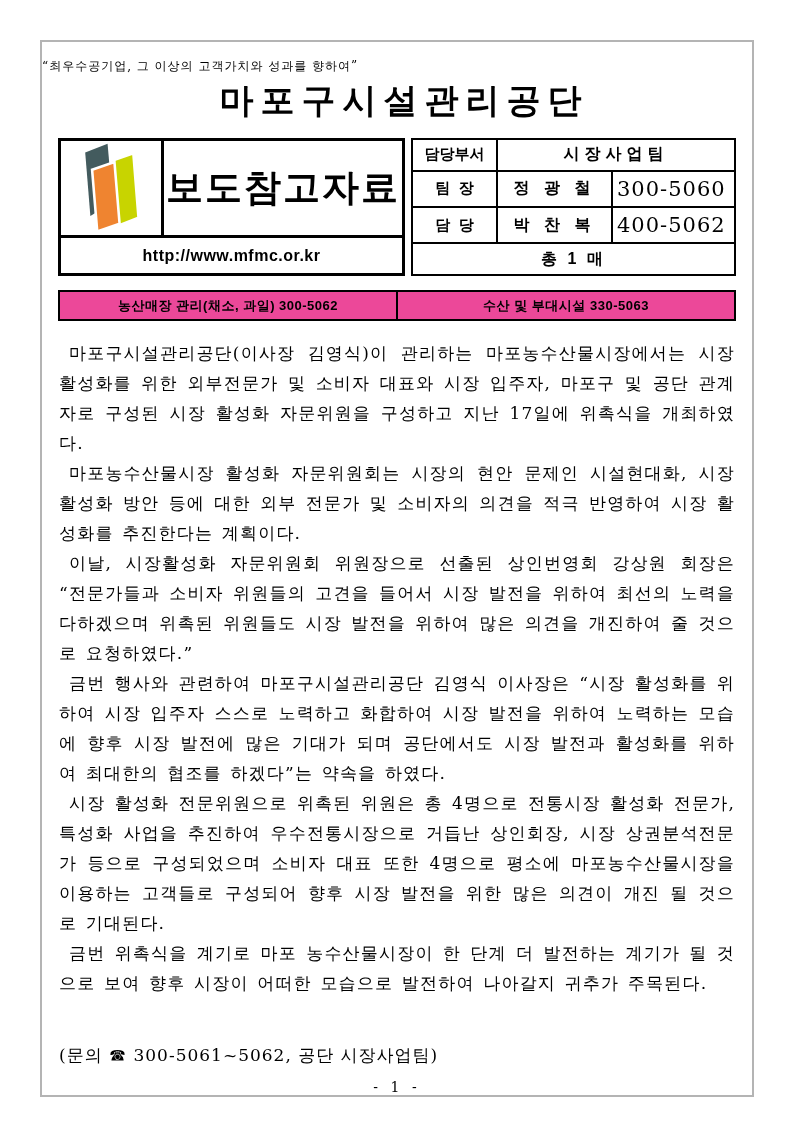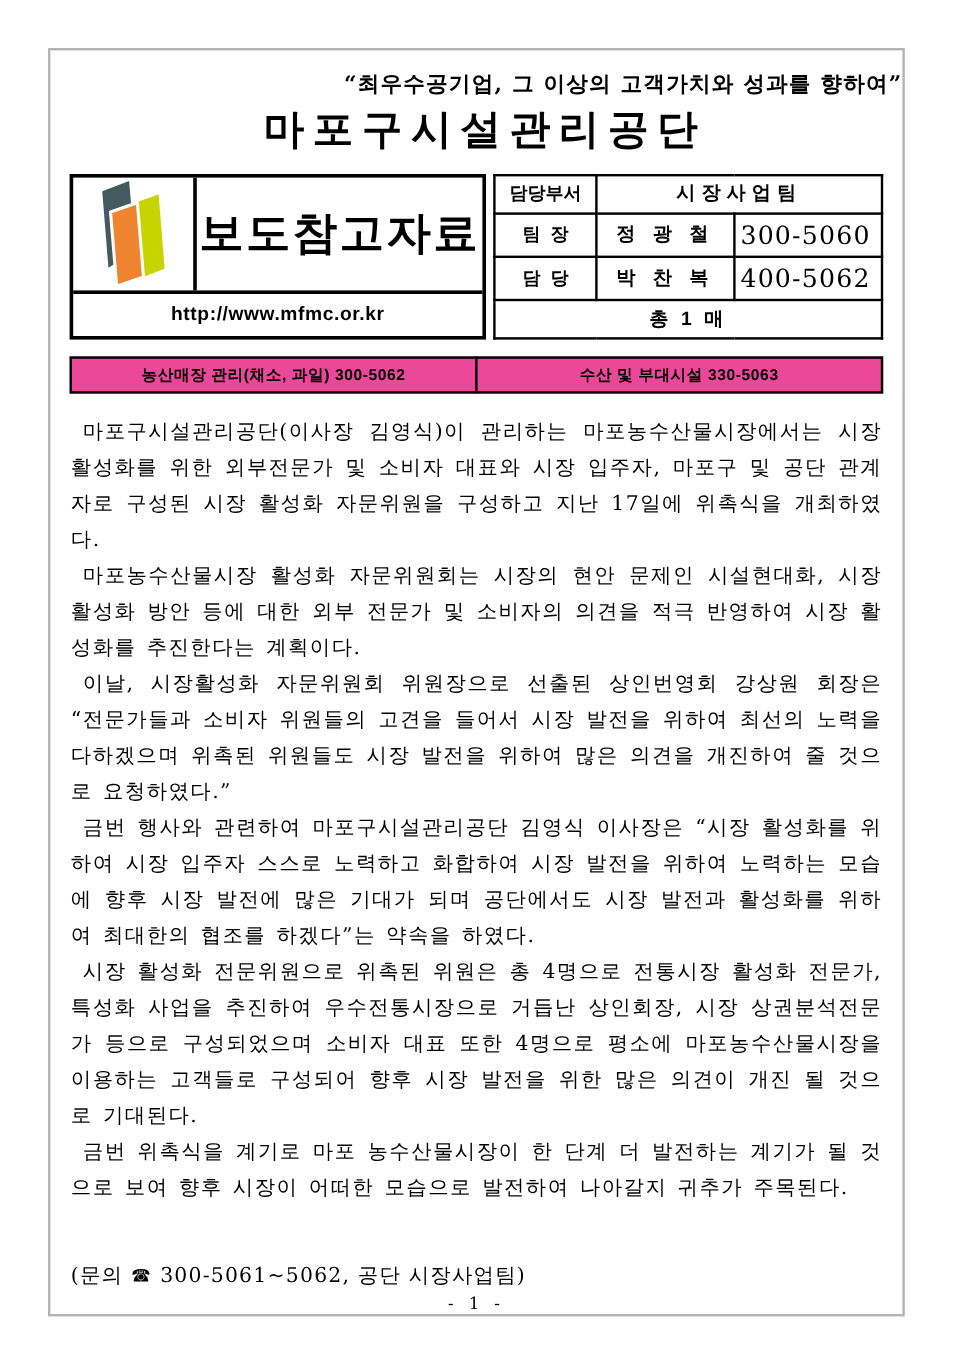--- a/index.html
+++ b/index.html
@@ -12,23 +12,23 @@
     overflow:hidden;
   }
   .page-border {
     position:absolute; left:40px; top:40px;
     width:714px; height:1057px;
     border:2px solid #b4b4b4;
     box-sizing:border-box;
   }
   .slogan {
     margin-top:16px;
-    text-align:right;
-    font-weight:bold;
-    font-size:18px;
+    text-align:left;
+    font-weight:normal;
+    font-size:12px;
     letter-spacing:1px;
   }
   .org-name {
     text-align:center;
     font-weight:bold;
     font-size:34px;
     letter-spacing:7px;
     margin-top:3px;
     padding-left:14px;
   }

